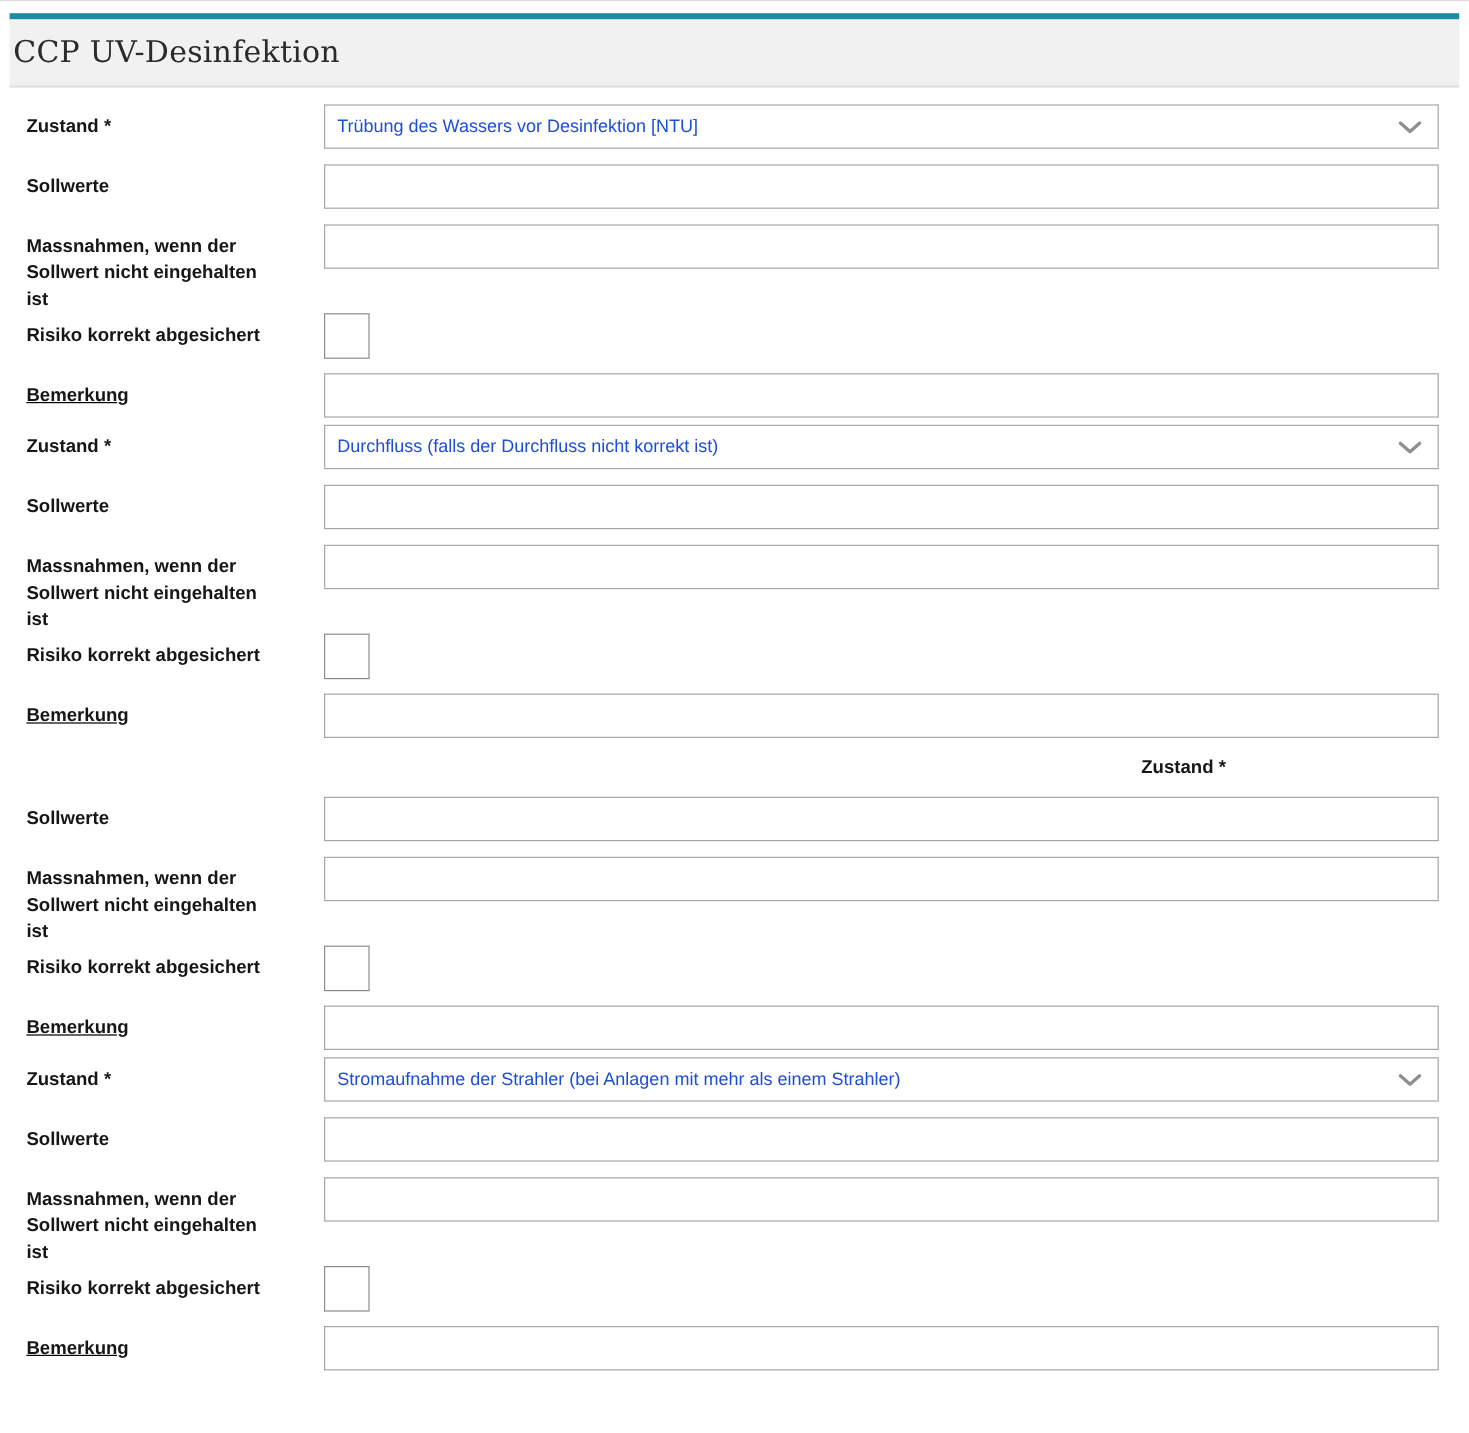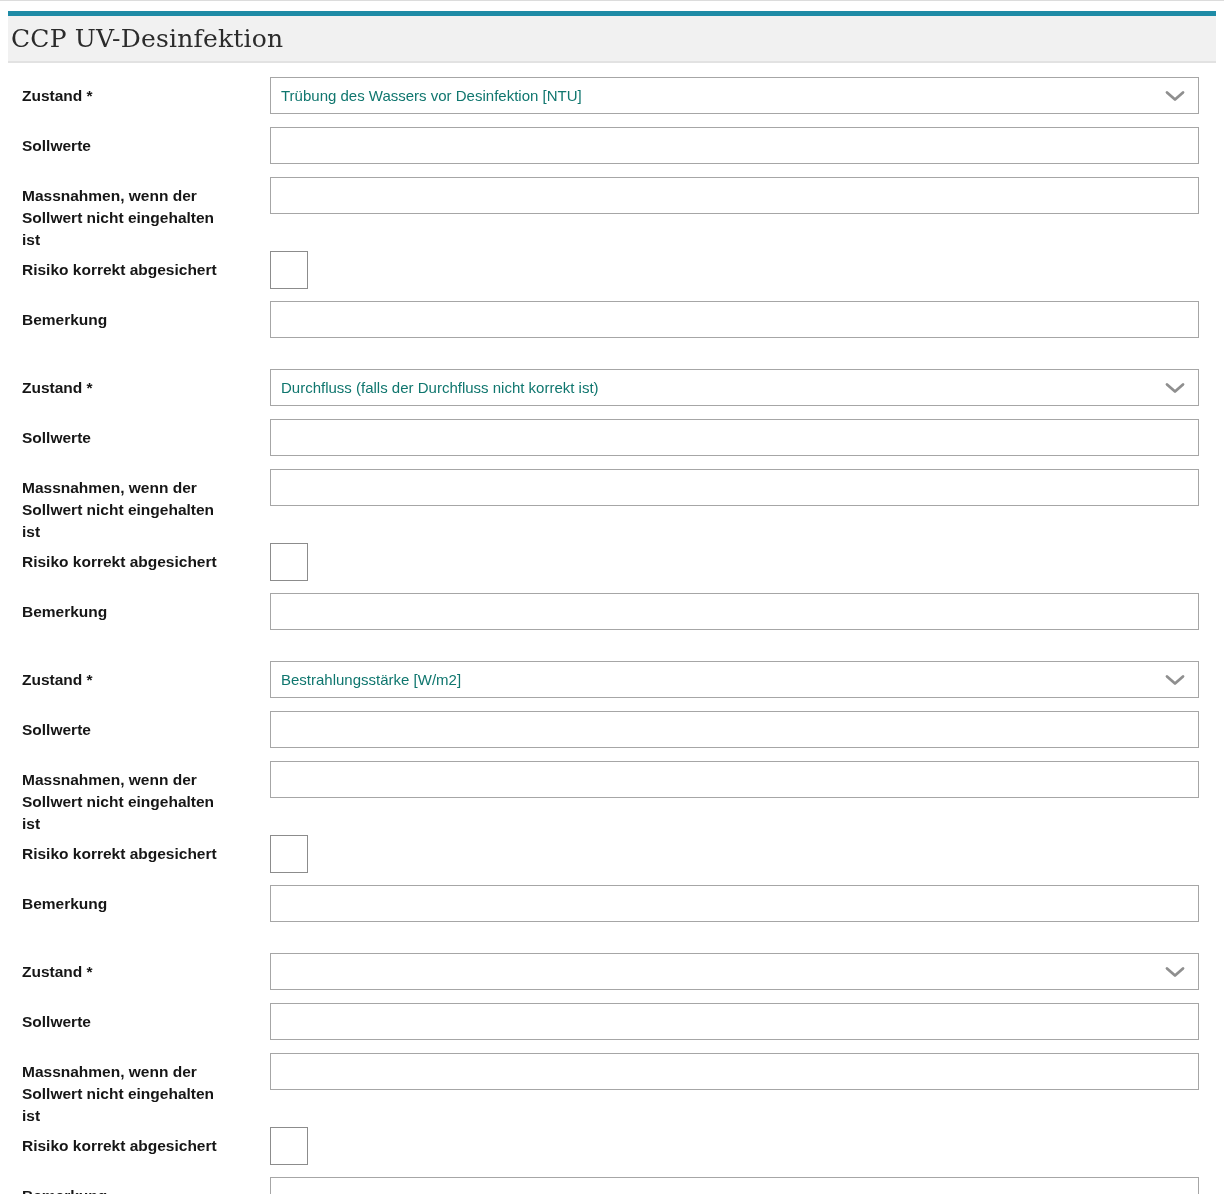--- a/index.html
+++ b/index.html
@@ -9,21 +9,21 @@
     font-family: "Liberation Sans", sans-serif;
     border-top: 1px solid #dcdcdc;
   }
   .panel {
     margin: 10px 8px 0 8px;
   }
   .panel-header {
     border-top: 5px solid #1e8ba6;
     background: #f1f1f1;
     border-bottom: 2px solid #e2e2e2;
-    height: 52px;
+    height: 62px;
     display: flex;
     align-items: center;
     padding-left: 3px;
   }
   .panel-title {
     font-family: "DejaVu Serif", serif;
     font-size: 25px;
     font-weight: 400;
     color: #2b2b2b;
     letter-spacing: 0.2px;
@@ -43,32 +43,32 @@
     padding: 8px 10px 0 0;
     font-size: 15.5px;
     font-weight: bold;
     line-height: 22px;
     color: #161616;
     white-space: pre-line;
   }
   .row-field { flex: 1 1 auto; min-width: 0; }
   .row-massnahmen { margin-bottom: 0; }
   .row-risiko { margin-bottom: 12px; }
-  .row-bemerkung { margin-bottom: 31px; }
+  .row-bemerkung { margin-bottom: 6px; text-decoration: underline; }
 
   .select-box {
     position: relative;
     height: 37px;
     border: 1px solid #a6a6a6;
     background: #ffffff;
     display: flex;
     align-items: center;
     padding: 0 44px 0 10px;
     font-size: 15px;
-    color: #0f766e;
+    color: #1d4ed8;
     cursor: pointer;
     white-space: nowrap;
     overflow: hidden;
   }
   .select-box .chev {
     position: absolute;
     right: 13px;
     top: 50%;
     transform: translateY(-50%);
     display: block;
@@ -184,23 +184,55 @@
         <div class="row-label">Bemerkung</div>
         <div class="row-field">
           <input type="text" class="text-input" value="" style="">
         </div>
       </div>
     </div>
 
     <div>
       <div class="row">
         <div class="row-label">Zustand *</div>
+      </div>
+      <div class="row">
+        <div class="row-label">Sollwerte</div>
+        <div class="row-field">
+          <input type="text" class="text-input" value="" style="">
+        </div>
+      </div>
+      <div class="row row-massnahmen">
+        <div class="row-label">Massnahmen, wenn der
+Sollwert nicht eingehalten
+ist</div>
+        <div class="row-field">
+          <input type="text" class="text-input" value="" style="">
+        </div>
+      </div>
+      <div class="row row-risiko">
+        <div class="row-label">Risiko korrekt abgesichert</div>
+        <div class="row-field">
+          <input type="checkbox" class="checkbox" style="">
+        </div>
+      </div>
+      <div class="row row-bemerkung">
+        <div class="row-label">Bemerkung</div>
+        <div class="row-field">
+          <input type="text" class="text-input" value="" style="">
+        </div>
+      </div>
+    </div>
+
+    <div>
+      <div class="row">
+        <div class="row-label">Zustand *</div>
         <div class="row-field">
           <div class="select-box">
-            <span>Bestrahlungsstärke [W/m2]</span>
+            <span>Stromaufnahme der Strahler (bei Anlagen mit mehr als einem Strahler)</span>
             <svg class="chev" width="20" height="11" viewBox="0 0 20 11">
                 <polyline points="2,2 10,9 18,2" fill="none" stroke="#8f8f8f" stroke-width="2.8" stroke-linecap="round" stroke-linejoin="round"></polyline>
               </svg>
           </div>
         </div>
       </div>
       <div class="row">
         <div class="row-label">Sollwerte</div>
         <div class="row-field">
           <input type="text" class="text-input" value="" style="">
@@ -221,53 +253,14 @@
         </div>
       </div>
       <div class="row row-bemerkung">
         <div class="row-label">Bemerkung</div>
         <div class="row-field">
           <input type="text" class="text-input" value="" style="">
         </div>
       </div>
     </div>
 
-    <div>
-      <div class="row">
-        <div class="row-label">Zustand *</div>
-        <div class="row-field">
-          <div class="select-box">
-            <svg class="chev" width="20" height="11" viewBox="0 0 20 11">
-                <polyline points="2,2 10,9 18,2" fill="none" stroke="#8f8f8f" stroke-width="2.8" stroke-linecap="round" stroke-linejoin="round"></polyline>
-              </svg>
-          </div>
-        </div>
-      </div>
-      <div class="row">
-        <div class="row-label">Sollwerte</div>
-        <div class="row-field">
-          <input type="text" class="text-input" value="" style="">
-        </div>
-      </div>
-      <div class="row row-massnahmen">
-        <div class="row-label">Massnahmen, wenn der
-Sollwert nicht eingehalten
-ist</div>
-        <div class="row-field">
-          <input type="text" class="text-input" value="" style="">
-        </div>
-      </div>
-      <div class="row row-risiko">
-        <div class="row-label">Risiko korrekt abgesichert</div>
-        <div class="row-field">
-          <input type="checkbox" class="checkbox" style="">
-        </div>
-      </div>
-      <div class="row row-bemerkung">
-        <div class="row-label">Bemerkung</div>
-        <div class="row-field">
-          <input type="text" class="text-input" value="" style="">
-        </div>
-      </div>
-    </div>
-
   </div>
 </div>
 
 </body></html>

